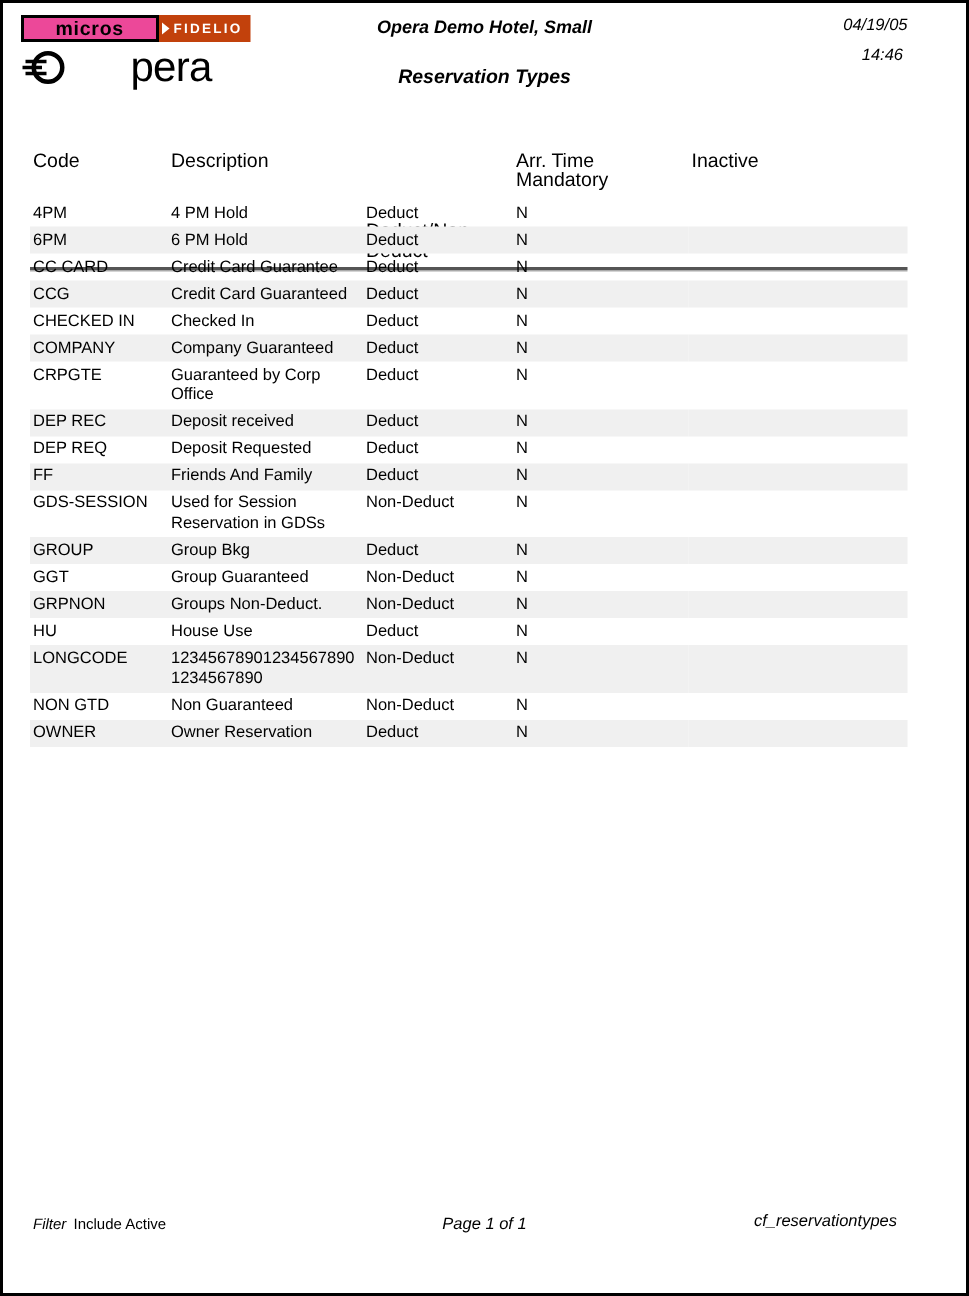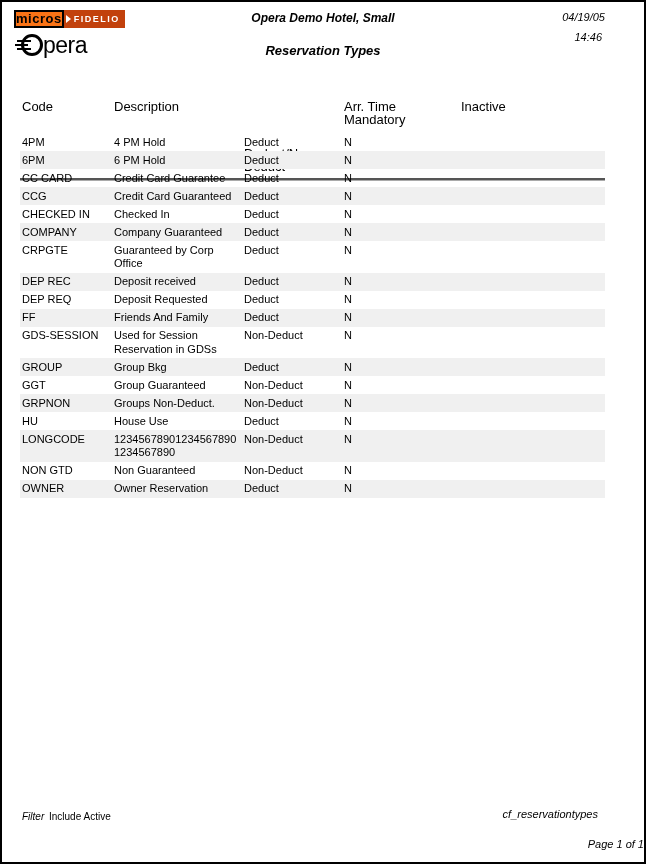--- a/index.html
+++ b/index.html
@@ -13,26 +13,26 @@
     color: #000;
     font-family: "Liberation Sans", sans-serif;
     overflow: hidden;
   }
 
   
   .mf-logo { position: absolute; left: 12px; top: 8px; display: flex; align-items: stretch; }
   .mf-micros {
     display: inline-block;
     border: 2px solid #000;
-    background: #f97316;
+    background: #ec4899;
     color: #000;
     font-weight: bold;
     font-size: 13px;
     line-height: 14px;
-    padding: 0 0;
+    padding: 0 21px;
     letter-spacing: 0.5px;
   }
   .mf-fidelio {
     display: inline-flex;
     align-items: center;
     background: #c2410c;
     color: #fff;
     font-weight: bold;
     font-size: 9px;
     letter-spacing: 1.5px;
@@ -41,25 +41,26 @@
   .mf-chevron {
     display: inline-block;
     width: 0; height: 0;
     border-top: 4px solid transparent;
     border-bottom: 4px solid transparent;
     border-left: 5px solid #fff;
     margin-right: 3px;
   }
   .opera-logo { position: absolute; left: 12px; top: 29px; display: flex; align-items: center; }
   .opera-text {
-    font-size: 23px;
+    font-size: 28px;
     font-weight: 500;
     letter-spacing: -0.5px;
     line-height: 26px;
     margin-left: -3px;
+    padding-left: 44px;
   }
 
   
   .hotel-name {
     position: absolute; top: 9px; left: 0; right: 0;
     text-align: center;
     font-style: italic; font-weight: bold;
     font-size: 12px;
   }
   .report-title {
@@ -112,22 +113,22 @@
   .footer-filter-label {
     position: absolute; left: 20px; top: 809px;
     font-style: italic; font-size: 10px;
   }
   .footer-filter-value {
     position: absolute; left: 47px; top: 809px;
     font-size: 10px;
   }
   .footer-page {
     position: absolute; left: 0; right: 0; top: 808px;
-    text-align: right;
-    font-style: italic; font-size: 11px; margin-top: 28px;
+    text-align: center;
+    font-style: italic; font-size: 11px;
   }
   .footer-report-id {
     position: absolute; right: 46px; top: 806px;
     font-style: italic; font-size: 11px;
   }
 </style>
 </head>
 <body>
 
 <div class="page">

